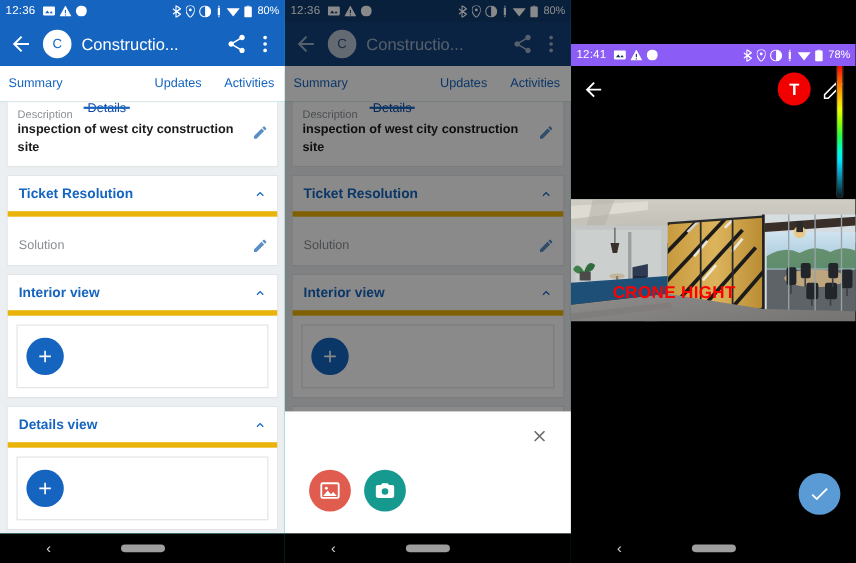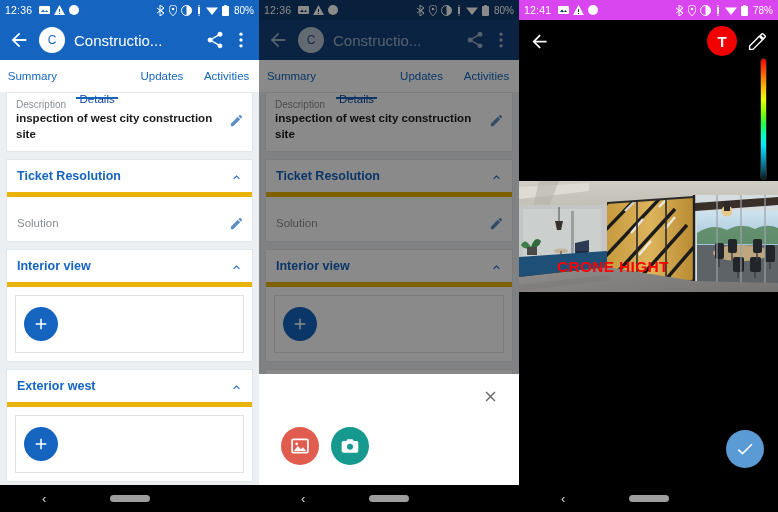--- a/index.html
+++ b/index.html
@@ -15,21 +15,21 @@
   .panel.p3 { width: 259px; background: #000; }
 
   
   .statusbar {
     height: 20px; background: #1565C0;
     display: flex; align-items: center;
     padding: 0 5px; color: #fff; font-size: 10.5px;
     position: relative; z-index: 40;
   }
   .statusbar.dark { background: #0F3C70; }
-  .statusbar.black { background: #d946ef; }
+  .statusbar.black { background: #8b5cf6; margin-top: 40px; }
   .sb-time { font-size: 10.5px; letter-spacing: .2px; }
   .sb-left-icons { display: flex; align-items: center; gap: 4px; margin-left: 7px; }
   .sb-spacer { flex: 1; }
   .sb-right-icons { display: flex; align-items: center; gap: 4px; }
   .sb-batt { font-size: 10px; margin-left: 1px; }
   .ic { display: inline-block; }
   .ic svg { display: block; }
 
   
   .appbar {
@@ -299,21 +299,21 @@
                 <svg viewBox="0 0 24 24">
                   <path d="M19 13h-6v6h-2v-6H5v-2h6V5h2v6h6z" fill="#fff"></path>
                 </svg>
               </span>
           </div>
         </div>
       </div>
 
       <div class="card">
         <div class="card-header">
-          <span class="card-title">Exterior west</span>
+          <span class="card-title">Details view</span>
           <span class="chev"><svg viewBox="0 0 24 24" width="13" height="13">
                 <path d="M12 8l-6 6 1.4 1.4L12 10.8l4.6 4.6L18 14z" fill="#1565C0"></path>
               </svg></span>
         </div>
         <div class="attach-body">
           <div class="attach-box">
             <span class="fab-add">
                 <svg viewBox="0 0 24 24">
                   <path d="M19 13h-6v6h-2v-6H5v-2h6V5h2v6h6z" fill="#fff"></path>
                 </svg>

